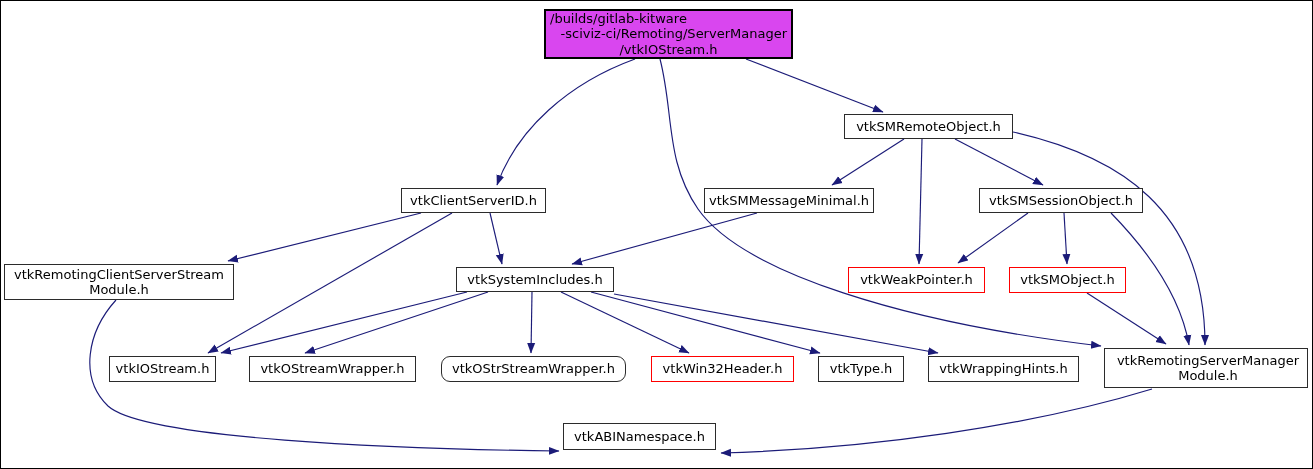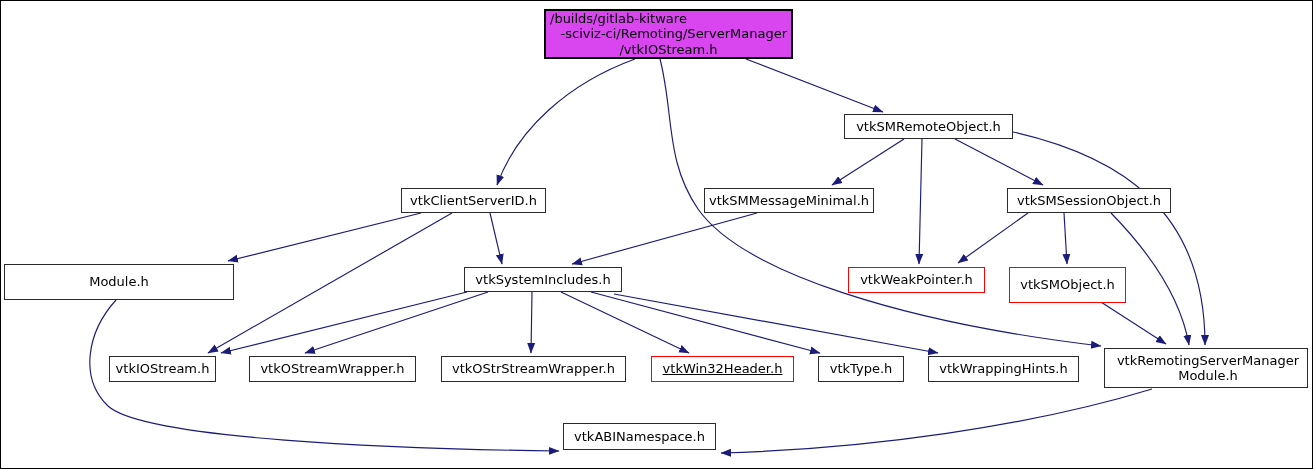--- a/index.html
+++ b/index.html
@@ -80,45 +80,46 @@
     </div>
     <div class="node" style="left: 843px; top: 113px; width: 169px; height: 25px; text-align: center;">
       <div class="ln">vtkSMRemoteObject.h</div>
     </div>
     <div class="node" style="left: 400px; top: 187px; width: 145px; height: 25px;">
       <div class="ln">vtkClientServerID.h</div>
     </div>
     <div class="node" style="left: 703px; top: 187px; width: 170px; height: 25px;">
       <div class="ln">vtkSMMessageMinimal.h</div>
     </div>
-    <div class="node" style="left: 978px; top: 187px; width: 164px; height: 25px; margin-left: 28px;">
+    <div class="node" style="left: 978px; top: 187px; width: 164px; height: 25px;">
       <div class="ln">vtkSMSessionObject.h</div>
     </div>
     <div class="node" style="left: 3px; top: 263px; width: 230px; height: 36px;">
+      <div class="ln">vtkRemotingClientServerStream</div>
       <div class="ln">Module.h</div>
     </div>
-    <div class="node" style="left: 455px; top: 266px; width: 158px; height: 25px; margin-left: 8px;">
+    <div class="node" style="left: 455px; top: 266px; width: 158px; height: 25px;">
       <div class="ln">vtkSystemIncludes.h</div>
     </div>
     <div class="node trunc" style="left: 847px; top: 266px; width: 137px; height: 26px;">
       <div class="ln">vtkWeakPointer.h</div>
     </div>
-    <div class="node trunc" style="left: 1008px; top: 266px; width: 117px; height: 36px;">
+    <div class="node trunc" style="left: 1008px; top: 266px; width: 117px; height: 26px;">
       <div class="ln">vtkSMObject.h</div>
     </div>
     <div class="node" style="left: 108px; top: 355px; width: 107px; height: 26px;">
       <div class="ln">vtkIOStream.h</div>
     </div>
     <div class="node" style="left: 248px; top: 355px; width: 167px; height: 26px;">
       <div class="ln">vtkOStreamWrapper.h</div>
     </div>
-    <div class="node" style="left: 440px; top: 355px; width: 185px; height: 26px;">
+    <div class="node" style="left: 440px; top: 355px; width: 185px; height: 26px; border-radius: 9px;">
       <div class="ln">vtkOStrStreamWrapper.h</div>
     </div>
-    <div class="node trunc" style="left: 650px; top: 355px; width: 143px; height: 26px; text-decoration: underline;">
+    <div class="node trunc" style="left: 650px; top: 355px; width: 143px; height: 26px;">
       <div class="ln">vtkWin32Header.h</div>
     </div>
     <div class="node" style="left: 817px; top: 355px; width: 86px; height: 26px;">
       <div class="ln">vtkType.h</div>
     </div>
     <div class="node" style="left: 927px; top: 355px; width: 151px; height: 26px;">
       <div class="ln">vtkWrappingHints.h</div>
     </div>
     <div class="node" style="left: 1103px; top: 347px; width: 204px; height: 40px; padding-left: 8px;">
       <div class="ln">vtkRemotingServerManager</div>

